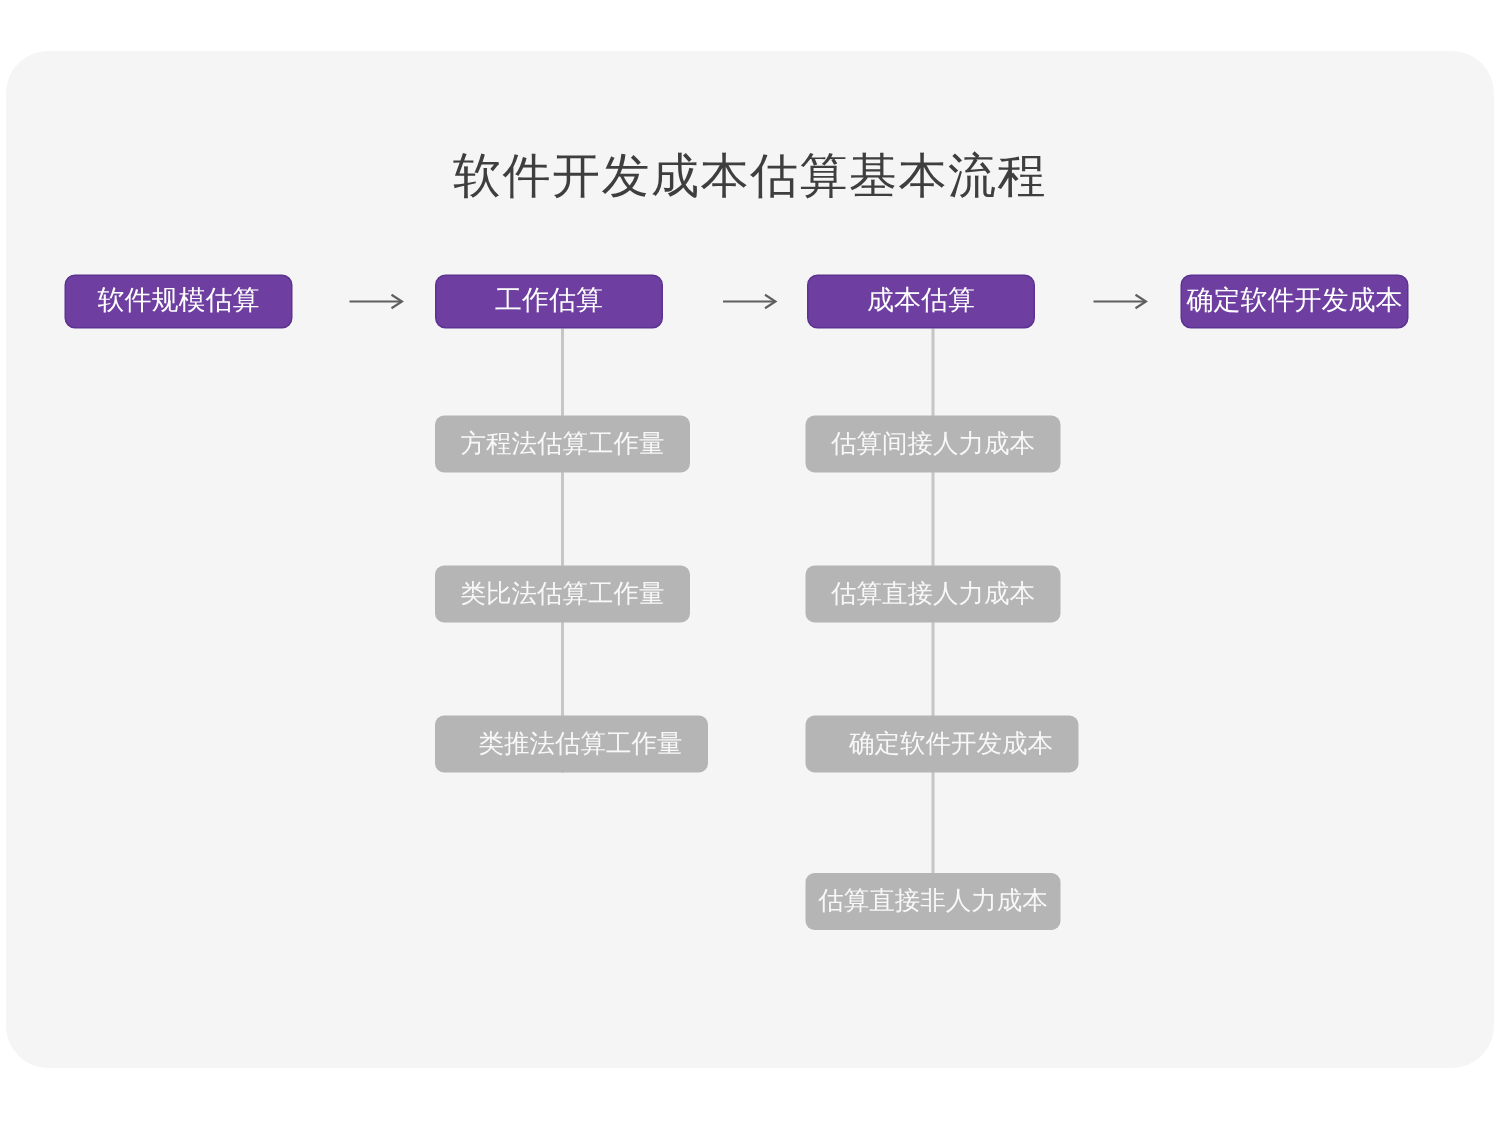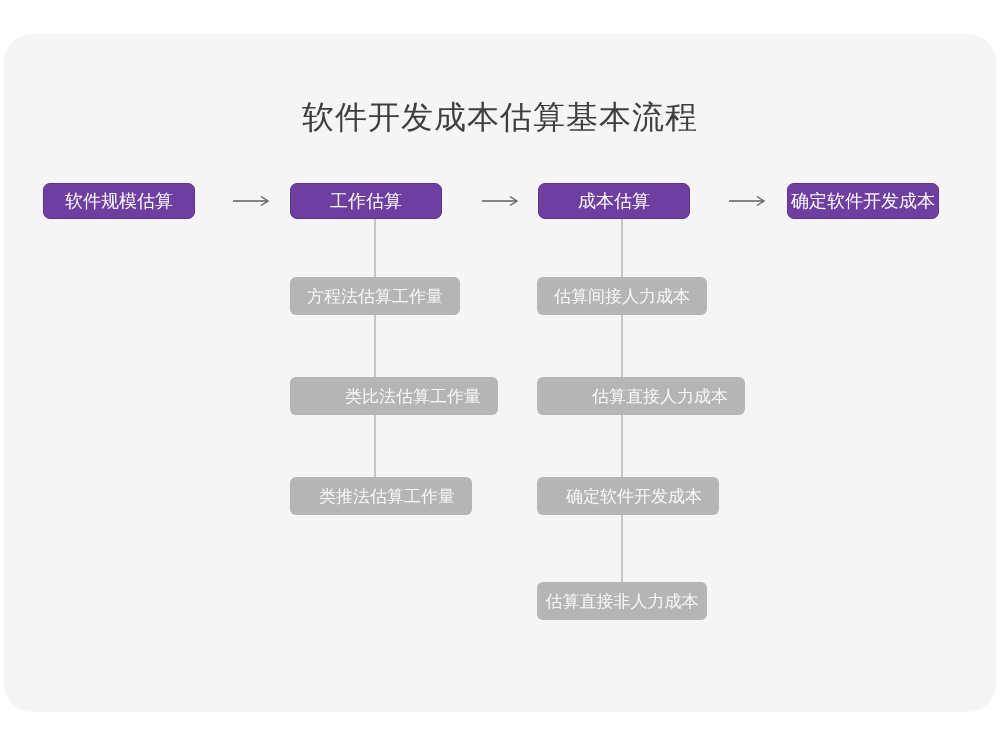--- a/index.html
+++ b/index.html
@@ -79,21 +79,21 @@
     color: var(--sub_text, #F8F8F8);
     font-size: 17px;
     line-height: 38px;
     text-align: center;
     z-index: 3;
     white-space: nowrap;
   }
   .col-work { left: 290px; }
   .col-cost { left: 537px; }
   .row-1 { top: 277px; }
-  .row-2 { top: 377px; padding-left: 38px; }
+  .row-2 { top: 377px; }
   .row-3 { top: 477px; padding-left: 12px; }
   .row-4 { top: 582px; }
 </style>
 </head>
 <body>
 
 <div class="card"></div>
 
 <div class="title">软件开发成本估算基本流程</div>
 

